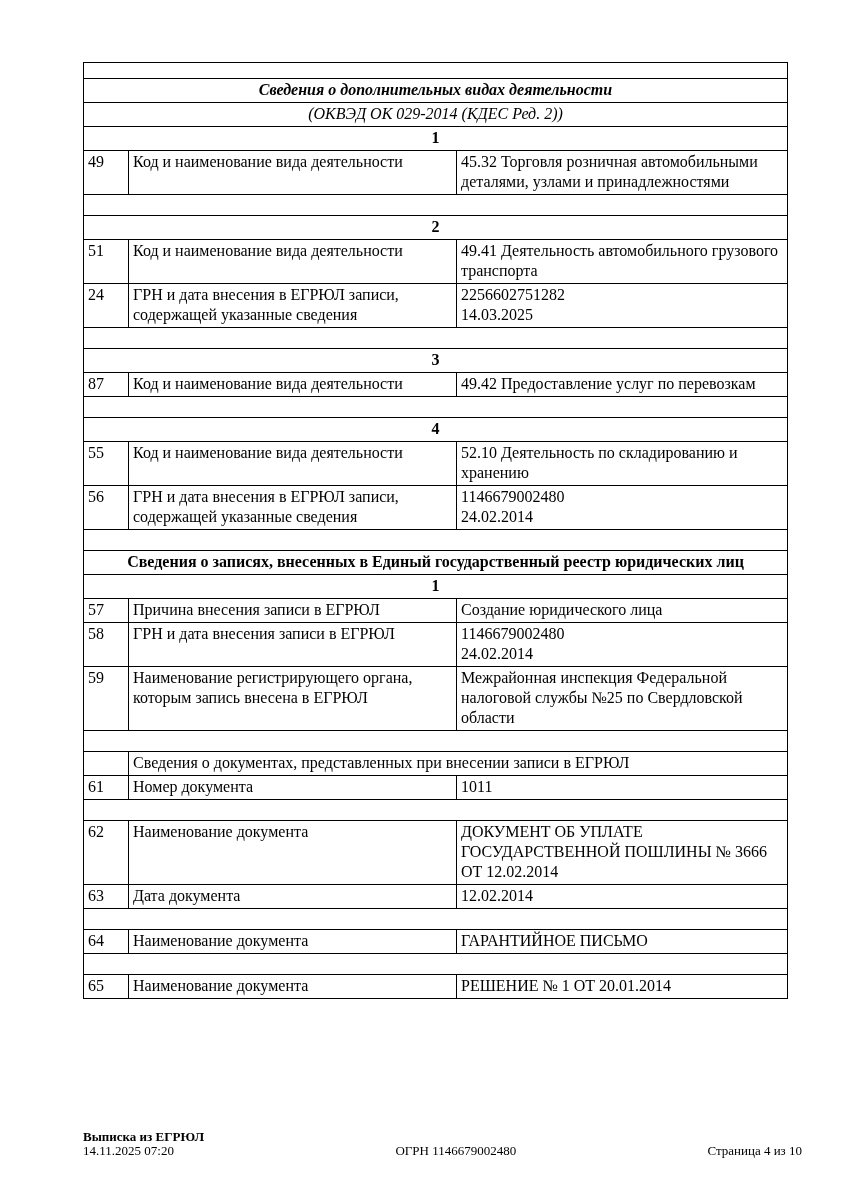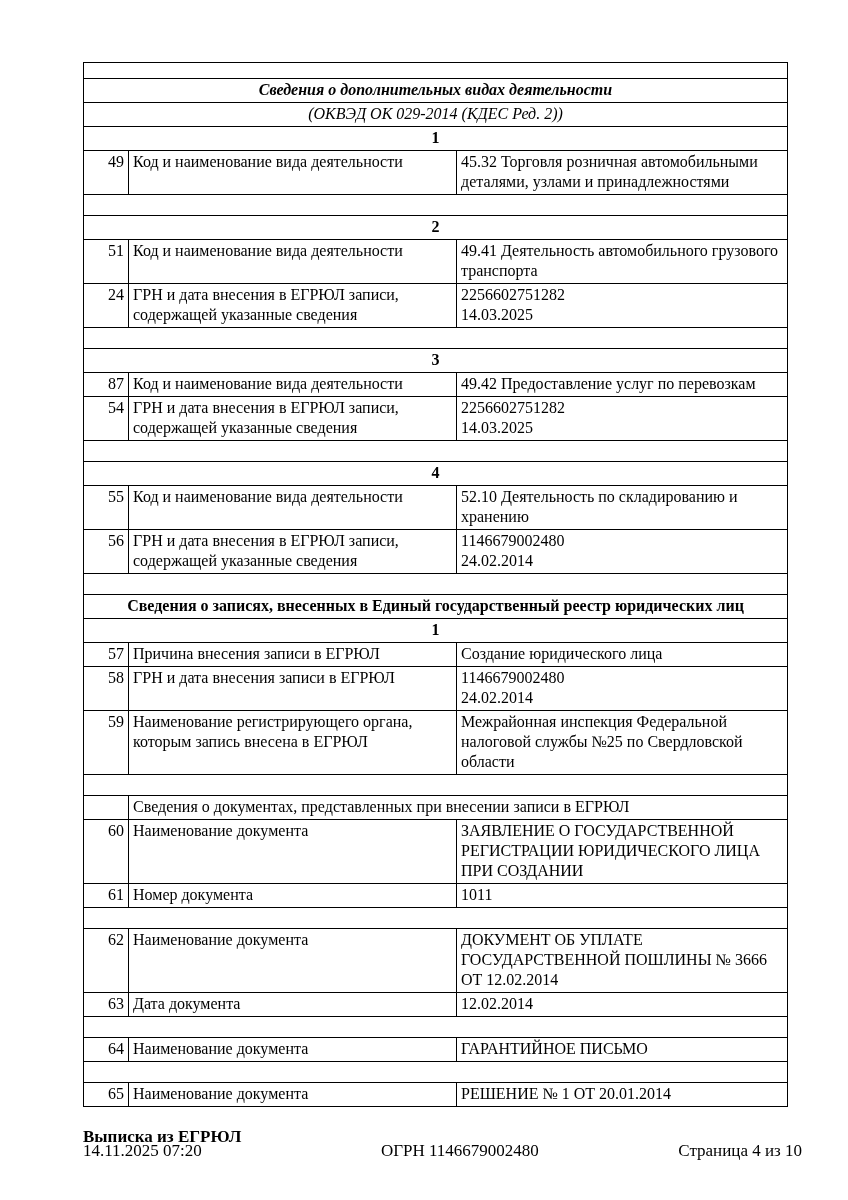--- a/index.html
+++ b/index.html
@@ -26,21 +26,21 @@
   }
   table.doc td {
     border: 1.5px solid #000000;
     font-size: 16px;
     line-height: 20px;
     vertical-align: top;
     padding: 1px 4px 2px 4px;
     word-wrap: break-word;
   }
   td.cell-num {
-    text-align: right;
+    text-align: left;
     padding-left: 0;
     padding-right: 0;
     margin-top: 26px;
   }
   td.cell-value {
     white-space: pre-line;
     padding-left: 3px;
   }
   tr.top-spacer td { height: 15px; padding: 0; }
   tr.spacer td { height: 20px; padding: 0; }
@@ -72,21 +72,21 @@
     line-height: 21px;
   }
   .footer {
     position: absolute;
     left: 83px;
     top: 1130px;
     width: 719px;
     display: flex;
     align-items: flex-end;
     justify-content: space-between;
-    font-size: 17px;
+    font-size: 13px;
     line-height: 14px;
   }
   .footer .left-block { text-align: left; }
   .footer .doc-type { font-weight: bold; }
   .footer .center-block { text-align: left; }
   .footer .right-block { }
 </style>
 </head>
 <body>
 
@@ -144,26 +144,20 @@
     </tr>
 
     <tr>
       <td colspan="3" class="block-number">3</td>
     </tr>
     <tr>
       <td class="cell-num">87</td>
       <td>Код и наименование вида деятельности</td>
       <td class="cell-value">49.42 Предоставление услуг по перевозкам</td>
     </tr>
-    <tr>
-      <td class="cell-num">54</td>
-      <td>ГРН и дата внесения в ЕГРЮЛ записи, содержащей указанные сведения</td>
-      <td class="cell-value">2256602751282
-14.03.2025</td>
-    </tr>
 
     <tr class="spacer">
       <td colspan="3"></td>
     </tr>
 
     <tr>
       <td colspan="3" class="block-number">4</td>
     </tr>
     <tr>
       <td class="cell-num">55</td>
@@ -204,25 +198,20 @@
       <td class="cell-value">Межрайонная инспекция Федеральной налоговой службы №25 по Свердловской области</td>
     </tr>
 
     <tr class="spacer">
       <td colspan="3"></td>
     </tr>
 
     <tr>
       <td class="cell-num"></td>
       <td colspan="2" class="docs-header">Сведения о документах, представленных при внесении записи в ЕГРЮЛ</td>
-    </tr>
-    <tr>
-      <td class="cell-num">60</td>
-      <td>Наименование документа</td>
-      <td class="cell-value">ЗАЯВЛЕНИЕ О ГОСУДАРСТВЕННОЙ РЕГИСТРАЦИИ ЮРИДИЧЕСКОГО ЛИЦА ПРИ СОЗДАНИИ</td>
     </tr>
     <tr>
       <td class="cell-num">61</td>
       <td>Номер документа</td>
       <td class="cell-value">1011</td>
     </tr>
 
     <tr class="spacer">
       <td colspan="3"></td>
     </tr>

